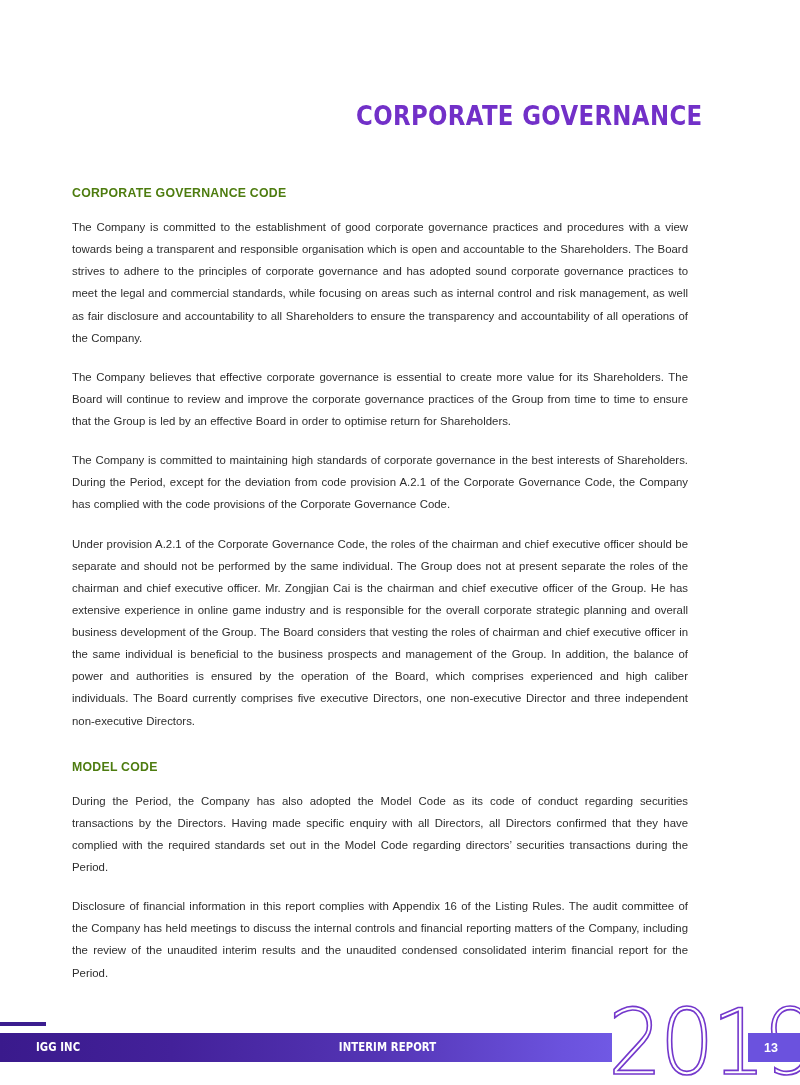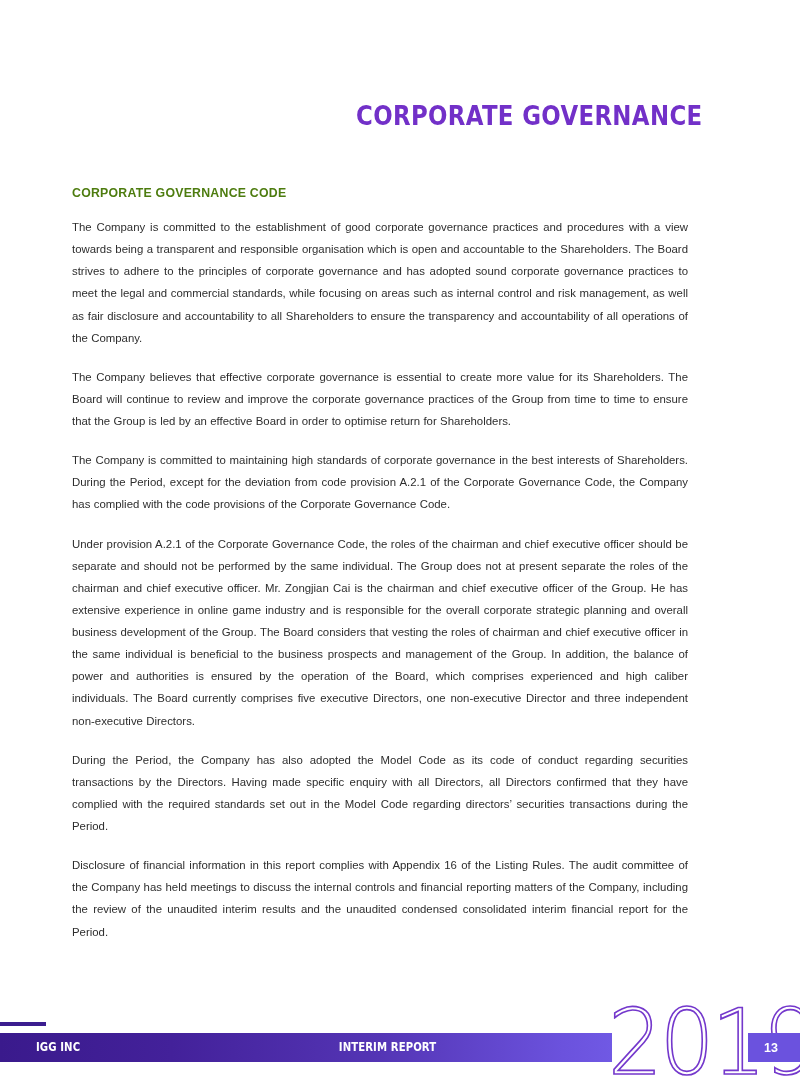--- a/index.html
+++ b/index.html
@@ -147,20 +147,21 @@
 <div class="page-title">CORPORATE GOVERNANCE</div>
 
 <div class="content">
 
   <h2 class="section-heading">CORPORATE GOVERNANCE CODE</h2>
   <p class="body-text">The Company is committed to the establishment of good corporate governance practices and procedures with a view towards being a transparent and responsible organisation which is open and accountable to the Shareholders. The Board strives to adhere to the principles of corporate governance and has adopted sound corporate governance practices to meet the legal and commercial standards, while focusing on areas such as internal control and risk management, as well as fair disclosure and accountability to all Shareholders to ensure the transparency and accountability of all operations of the Company.</p>
   <p class="body-text">The Company believes that effective corporate governance is essential to create more value for its Shareholders. The Board will continue to review and improve the corporate governance practices of the Group from time to time to ensure that the Group is led by an effective Board in order to optimise return for Shareholders.</p>
   <p class="body-text">The Company is committed to maintaining high standards of corporate governance in the best interests of Shareholders. During the Period, except for the deviation from code provision A.2.1 of the Corporate Governance Code, the Company has complied with the code provisions of the Corporate Governance Code.</p>
   <p class="body-text">Under provision A.2.1 of the Corporate Governance Code, the roles of the chairman and chief executive officer should be separate and should not be performed by the same individual. The Group does not at present separate the roles of the chairman and chief executive officer. Mr. Zongjian Cai is the chairman and chief executive officer of the Group. He has extensive experience in online game industry and is responsible for the overall corporate strategic planning and overall business development of the Group. The Board considers that vesting the roles of chairman and chief executive officer in the same individual is beneficial to the business prospects and management of the Group.  In addition, the balance of power and authorities is ensured by the operation of the Board, which comprises experienced and high caliber individuals. The Board currently comprises five executive Directors, one non-executive Director and three independent non-executive Directors.</p>
 
+  <h2 class="section-heading spaced-top">MODEL CODE</h2>
   <p class="body-text">During the Period, the Company has also adopted the Model Code as its code of conduct regarding securities transactions by the Directors. Having made specific enquiry with all Directors, all Directors confirmed that they have complied with the required standards set out in the Model Code regarding directors’ securities transactions during the Period.</p>
 
   <p class="body-text">Disclosure of financial information in this report complies with Appendix 16 of the Listing Rules. The audit committee of the Company has held meetings to discuss the internal controls and financial reporting matters of the Company, including the review of the unaudited interim results and the unaudited condensed consolidated interim financial report for the Period.</p>
 
 </div>
 
 <div class="footer">
   <div class="footer-rule"></div>
   <div class="footer-bar"></div>
   <div class="footer-company">IGG INC</div>

